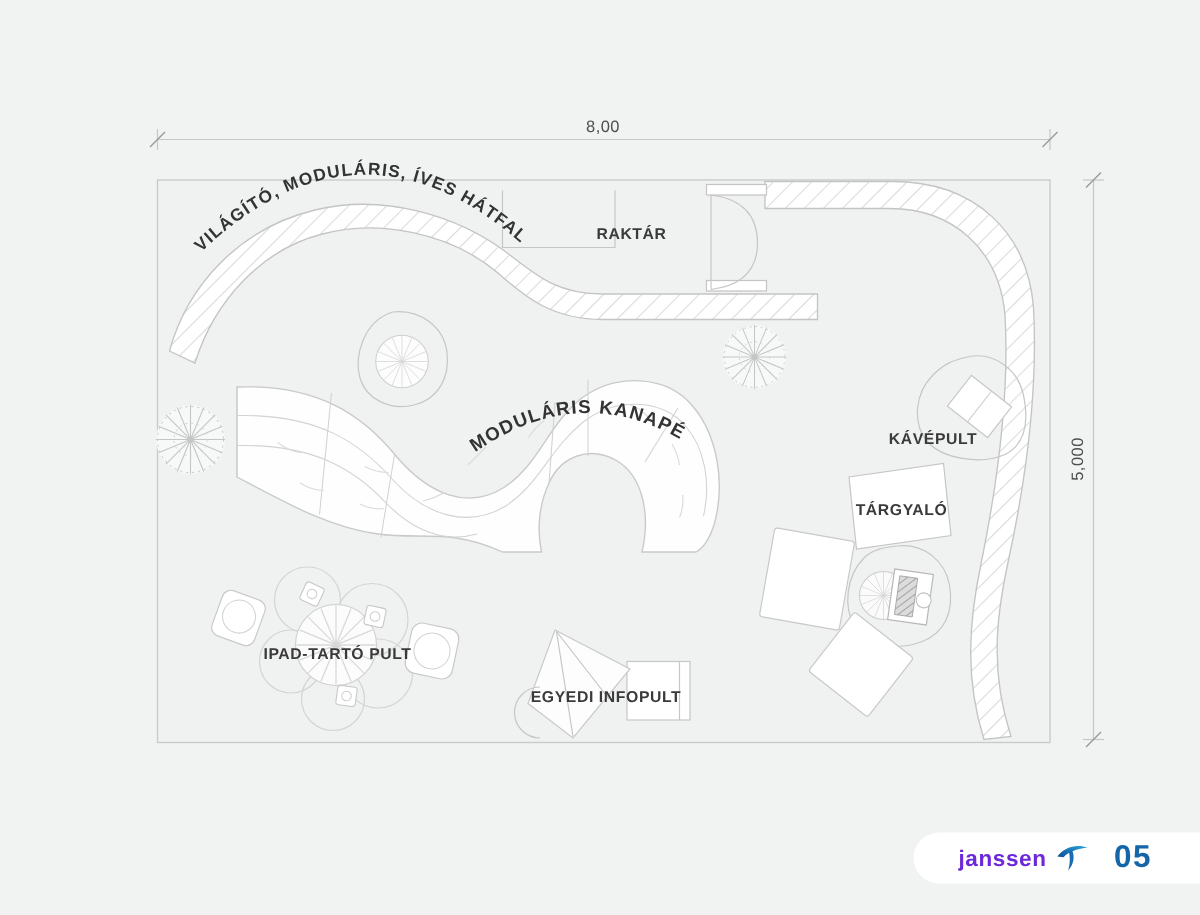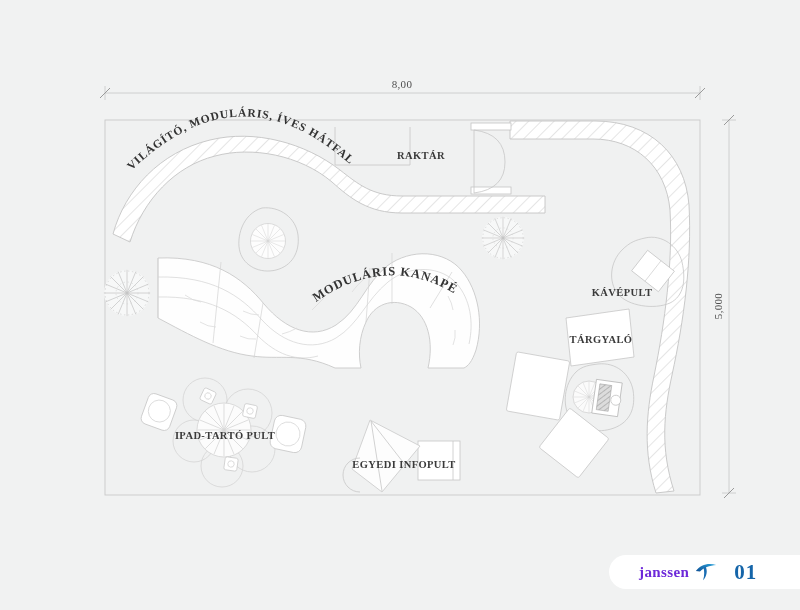--- a/index.html
+++ b/index.html
@@ -1,18 +1,18 @@
 <!DOCTYPE html>
 <html><head>
 <meta charset="utf-8">
 <style>
   html,body{margin:0;padding:0;}
   .page{
     position:relative;width:800px;height:610px;background:#f1f2f2;
-    overflow:hidden;font-family:Liberation Serif, serif;
+    overflow:hidden;font-family:Liberation Sans, sans-serif;
   }
   .plan-svg{position:absolute;left:0;top:0;}
   .plan-label{font-weight:bold;font-size:10.5px;fill:#3a3a3a;letter-spacing:.4px;}
   .curve-label{font-weight:bold;fill:#333;letter-spacing:.9px;}
   .dim-text{font-size:11px;fill:#4f4f4f;letter-spacing:.3px;}
   .thin{stroke:#c6c6c6;stroke-width:.8;fill:none;}
   .footer-pill{
     position:absolute;left:609px;top:555px;width:201px;height:34px;background:#ffffff;
     border-radius:17px 0 0 17px;display:flex;align-items:center;
   }
@@ -222,15 +222,15 @@
   <svg class="brand-mark" viewBox="0 0 26 26">
     <path d="M2 12 C 7 5, 16 2.5, 24 5.5 C 17 6.2, 10 8.5, 6.5 12.5 Z" fill="url(#markgrad2)"></path>
     <path d="M12.5 7 C 14.8 11, 14.2 17.5, 9.8 22 C 11.6 16.5, 11.2 11.5, 10.3 8.3 Z" fill="#1a6db3"></path>
     <defs>
       <linearGradient id="markgrad2" x1="0" y1="1" x2="1" y2="0">
         <stop offset="0" stop-color="#0f4f94"></stop>
             <stop offset="1" stop-color="#2aa3dc"></stop>
       </linearGradient>
     </defs>
   </svg>
-  <span class="page-num">01</span>
+  <span class="page-num">05</span>
 </div>
 </div>
 
 </body></html>

